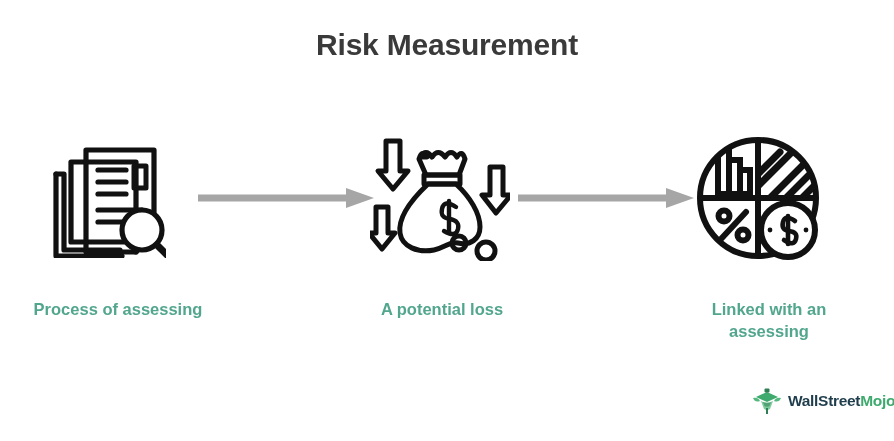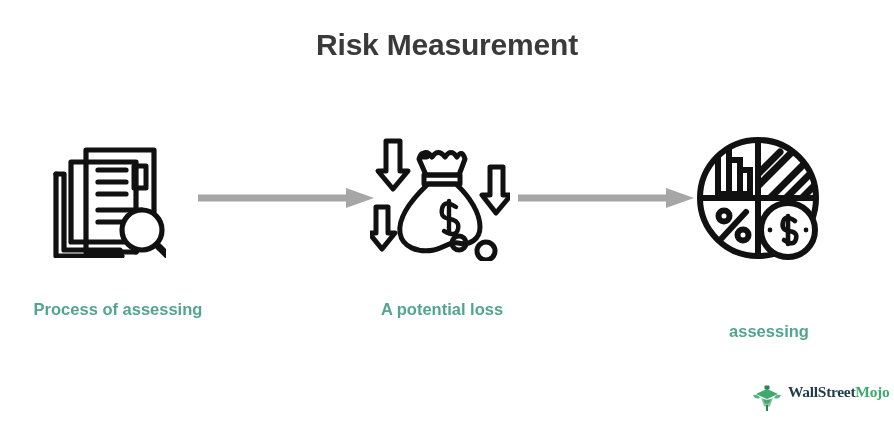--- a/index.html
+++ b/index.html
@@ -78,23 +78,22 @@
   .caption-2 { left: 352px; width: 180px; text-align: center; }
   .caption-3 { left: 670px; width: 198px; }
 
   
   .logo {
     position: absolute;
     left: 752px;
     top: 383px;
     height: 36px;
     display: flex;
-    align-items: flex-start;
+    align-items: center;
     gap: 6px;
-    font-family: Liberation Serif, serif;
   }
   .logo-mark { width: 30px; height: 30px; flex: 0 0 auto; }
   .logo-mark svg { display: block; }
   .logo-text {
     font-size: 15.5px;
     font-weight: bold;
     letter-spacing: -0.3px;
     white-space: nowrap;
   }
   .logo-text .lt-a { color: #1f3d4c; }
@@ -233,21 +232,21 @@
       </svg>
     </span>
   </div>
 </div>
 
 <div class="caption caption-1">Process of assessing</div>
 
 <div class="caption caption-2">A potential loss</div>
 
 <div class="caption caption-3">
-  <br>
+  <span>Linked with an</span><br>
   <span>assessing</span>
 </div>
 
 <div class="logo">
   <span class="logo-mark">
     <svg width="30" height="30" viewBox="0 0 30 30">
 
       <path d="M4 11 L15 6 L26 11 L15 16 Z" fill="#3faa6e"></path>
 
       <rect x="12.5" y="2.5" width="5" height="4" rx="1" fill="#2f7f55"></rect>

